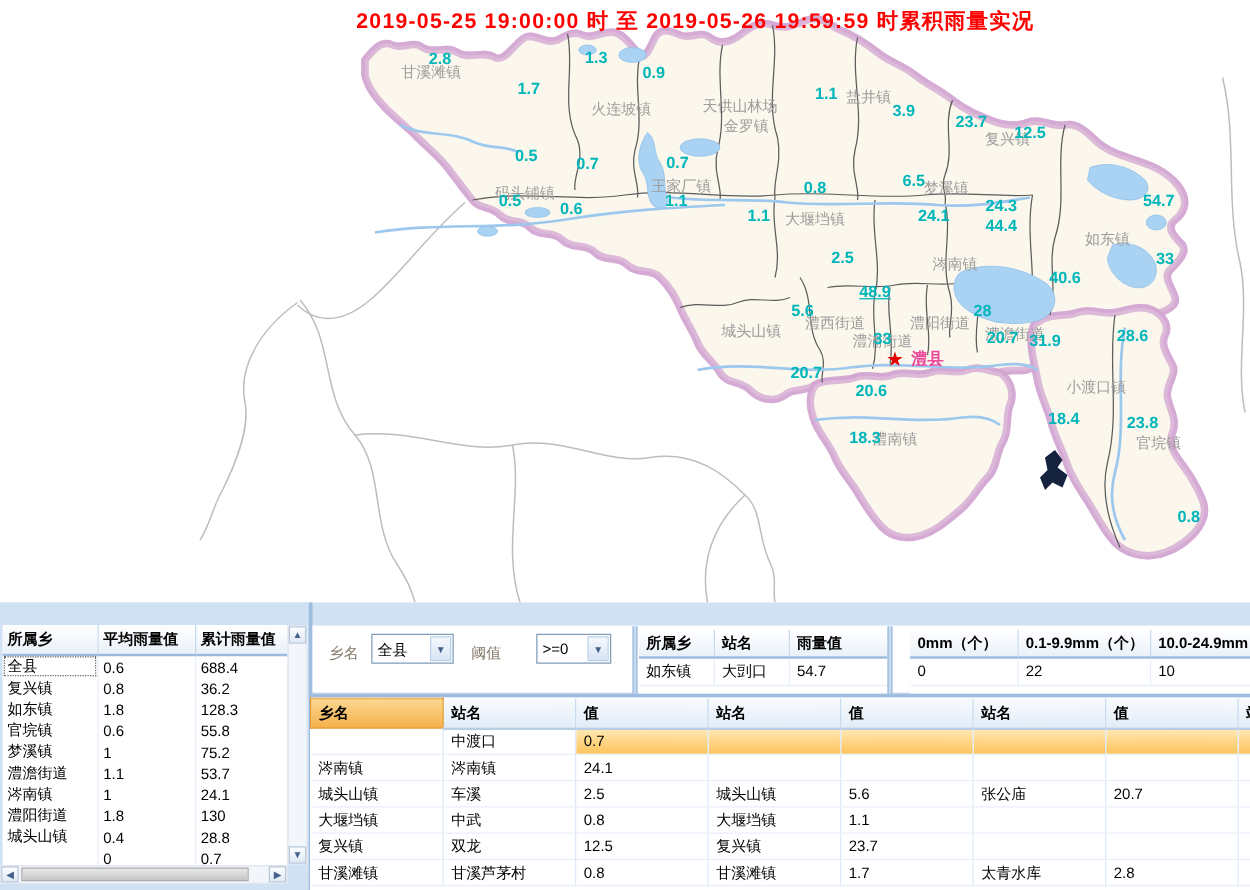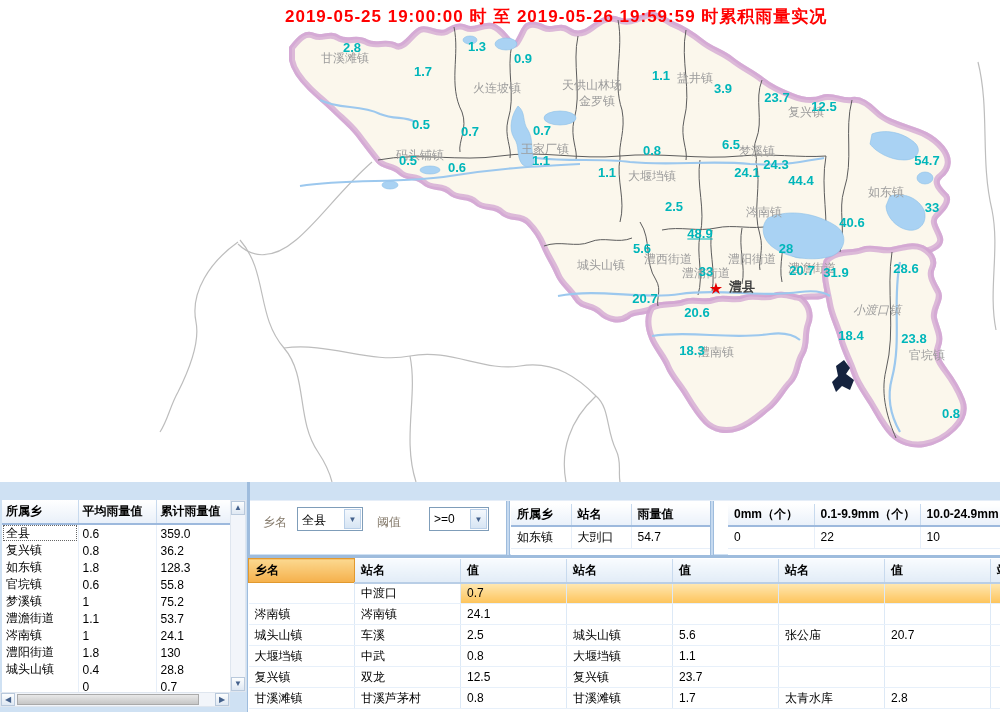--- a/index.html
+++ b/index.html
@@ -8,21 +8,21 @@
   #app { position:relative; width:1000px; height:712px; background:#fff; overflow:hidden; }
 
   
   #map-area { position:absolute; left:0; top:0; width:1000px; height:482px; background:#fff; overflow:hidden; }
   #map-svg { position:absolute; left:0; top:0; }
   #map-overlay { position:absolute; left:0; top:0; width:1000px; height:482px; }
   .map-title { position:absolute; left:285px; top:5px; color:#ff0000; font-weight:bold;
                font-size:17px; letter-spacing:1px; white-space:nowrap; }
   .map-label { position:absolute; transform:translate(-50%,-50%); color:#9c9c9c; font-size:12px; white-space:nowrap; }
   .map-value { position:absolute; transform:translate(-50%,-50%); color:#00b6ba; font-size:13px; font-weight:bold; white-space:nowrap; }
-  .county-label { position:absolute; transform:translate(-50%,-50%); color:#404040; font-size:13px; font-weight:bold; white-space:nowrap; }
+  .county-label { position:absolute; transform:translate(-50%,-50%); color:#ec4899; font-size:13px; font-weight:bold; white-space:nowrap; }
   .star { position:absolute; transform:translate(-50%,-50%); color:#e60000; font-size:16px; }
 
   
   #panel { position:absolute; left:0; top:482px; width:1000px; height:230px; background:#cfe1f3; }
   #left-pane { position:absolute; left:0; top:0; width:247px; height:230px; background:#cfe1f3; }
   .pane-title { height:18px; line-height:17px; padding-left:6px; color:#173a6a;
                 background:linear-gradient(#e9f2fc,#c9ddf2); border-bottom:1px solid #aac6e4; }
   #summary-wrap { position:absolute; left:2px; top:18px; width:228px; height:194px; background:#fff; overflow:hidden; }
   table { border-collapse:collapse; table-layout:fixed; }
   .ltable { width:228px; font-size:12px; }
@@ -165,41 +165,41 @@
         <span class="map-label" style="left: 652px; top: 176px;">大堰垱镇</span>
         <span class="map-label" style="left: 757px; top: 151px;">梦溪镇</span>
         <span class="map-label" style="left: 886px; top: 192px;">如东镇</span>
         <span class="map-label" style="left: 764px; top: 212px;">涔南镇</span>
         <span class="map-label" style="left: 601px; top: 265px;">城头山镇</span>
         <span class="map-label" style="left: 668px; top: 259px; text-align: right;">澧西街道</span>
         <span class="map-label" style="left: 752px; top: 259px;">澧阳街道</span>
         <span class="map-label" style="left: 706px; top: 273px;">澧浦街道</span>
         <span class="map-label" style="left: 812px; top: 268px;">澧澹街道</span>
         <span class="map-label" style="left: 716px; top: 352px;">澧南镇</span>
-        <span class="map-label" style="left: 877px; top: 310px; font-style: italic;">小渡口镇</span>
+        <span class="map-label" style="left: 877px; top: 310px;">小渡口镇</span>
         <span class="map-label" style="left: 927px; top: 355px;">官垸镇</span>
         <span class="map-value" style="left: 352px; top: 47px;">2.8</span>
         <span class="map-value" style="left: 423px; top: 71px;">1.7</span>
         <span class="map-value" style="left: 477px; top: 46px;">1.3</span>
         <span class="map-value" style="left: 523px; top: 58px;">0.9</span>
         <span class="map-value" style="left: 661px; top: 75px;">1.1</span>
         <span class="map-value" style="left: 723px; top: 88px;">3.9</span>
         <span class="map-value" style="left: 777px; top: 97px;">23.7</span>
         <span class="map-value" style="left: 824px; top: 106px;">12.5</span>
         <span class="map-value" style="left: 421px; top: 124px;">0.5</span>
         <span class="map-value" style="left: 470px; top: 131px;">0.7</span>
         <span class="map-value" style="left: 542px; top: 130px;">0.7</span>
         <span class="map-value" style="left: 408px; top: 160px;">0.5</span>
         <span class="map-value" style="left: 457px; top: 167px;">0.6</span>
         <span class="map-value" style="left: 541px; top: 160px;">1.1</span>
         <span class="map-value" style="left: 652px; top: 150px;">0.8</span>
         <span class="map-value" style="left: 607px; top: 172px;">1.1</span>
         <span class="map-value" style="left: 674px; top: 206px;">2.5</span>
         <span class="map-value" style="left: 731px; top: 144px;">6.5</span>
-        <span class="map-value" style="left: 776px; top: 164px;">24.3</span>
+        <span class="map-value" style="left: 801px; top: 164px;">24.3</span>
         <span class="map-value" style="left: 747px; top: 172px;">24.1</span>
         <span class="map-value" style="left: 801px; top: 180px;">44.4</span>
         <span class="map-value" style="left: 927px; top: 160px;">54.7</span>
         <span class="map-value" style="left: 932px; top: 207px;">33</span>
         <span class="map-value" style="left: 852px; top: 222px;">40.6</span>
         <span class="map-value" style="left: 700px; top: 233px; text-decoration: underline;">48.9</span>
         <span class="map-value" style="left: 642px; top: 248px;">5.6</span>
         <span class="map-value" style="left: 786px; top: 248px;">28</span>
         <span class="map-value" style="left: 802px; top: 270px;">20.7</span>
         <span class="map-value" style="left: 836px; top: 272px;">31.9</span>
@@ -228,21 +228,21 @@
               <tr id="summary-head">
                 <th>所属乡</th>
                 <th>平均雨量值</th>
                 <th>累计雨量值</th>
               </tr>
             </thead>
           <tbody id="summary-body">
               <tr>
                 <td class="focus">全县</td>
                 <td>0.6</td>
-                <td>359.0</td>
+                <td>688.4</td>
               </tr>
               <tr>
                 <td>复兴镇</td>
                 <td>0.8</td>
                 <td>36.2</td>
               </tr>
               <tr>
                 <td>如东镇</td>
                 <td>1.8</td>
                 <td>128.3</td>

